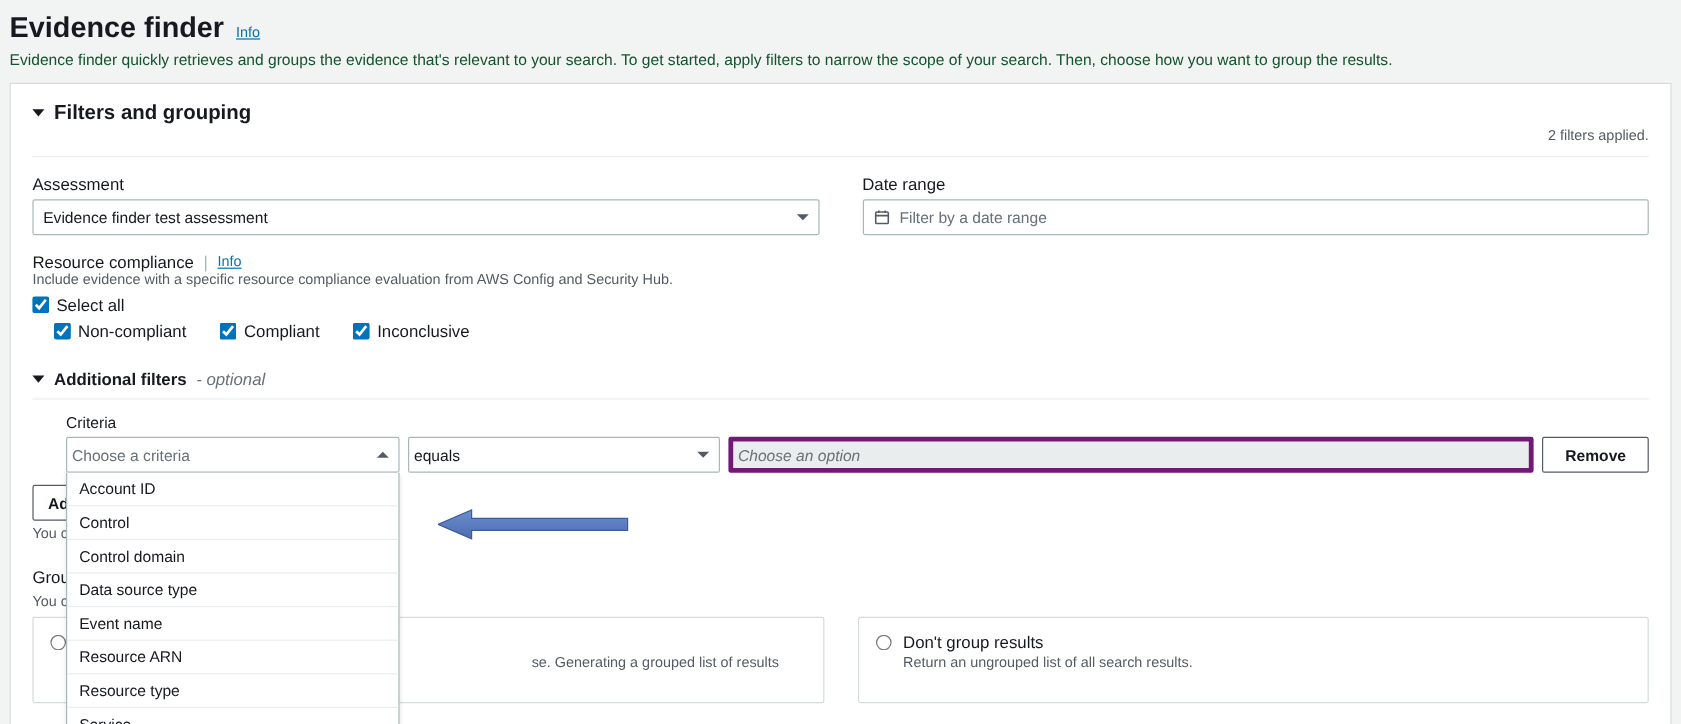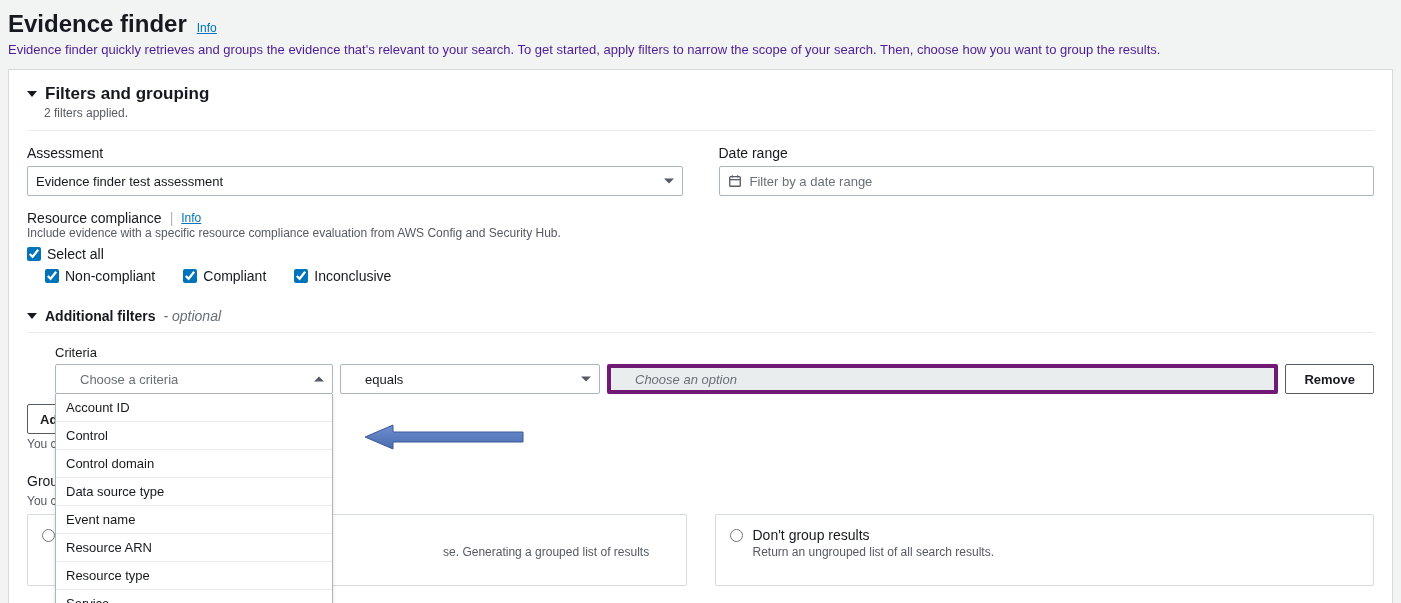--- a/index.html
+++ b/index.html
@@ -11,41 +11,41 @@
     padding: 0 8px 8px 8px;
   }
   .header-row {
     display: flex;
     align-items: baseline;
     gap: 10px;
     padding: 10px 0 4px 0;
   }
   h1 { font-size: 24px; font-weight: 700; color: #16191f; }
   .info-link { color: #0073bb; font-size: 12px; }
-  .desc { color: #4c1d95; font-size: 13px; padding-bottom: 12px; }
+  .desc { color: #14532d; font-size: 13px; padding-bottom: 12px; }
   .panel {
     background: #fff;
     border: 1px solid #d5dbdb;
     padding: 14px 18px 18px 18px;
     position: relative;
   }
   .collapse-row {
     display: flex;
     align-items: center;
     gap: 8px;
     cursor: pointer;
   }
   .tri-down {
     width: 0; height: 0;
     border-left: 5px solid transparent;
     border-right: 5px solid transparent;
     border-top: 6px solid #16191f;
   }
   .section-title { font-size: 17px; font-weight: 700; }
-  .applied { color: #545b64; font-size: 12px; margin-left: 17px; margin-top: 2px; }
+  .applied { color: #545b64; font-size: 12px; margin-left: 17px; margin-top: 2px; text-align: right; }
   .divider { border-top: 1px solid #eaeded; margin: 10px 0 14px 0; }
   .two-col { display: flex; gap: 36px; }
   .col { flex: 1; min-width: 0; }
   .label { font-size: 14px; color: #16191f; margin-bottom: 5px; }
   .sublabel { color: #545b64; font-size: 12px; margin-bottom: 6px; }
   .select, .text-input, .date-input {
     width: 100%;
     border: 1px solid #aab7b8;
     border-radius: 2px;
     background: #fff;
@@ -90,21 +90,21 @@
     margin-top: 2px;
     margin-left: 28px;
   }
   .criteria-col-label { font-size: 13px; margin-bottom: 4px; color: #16191f; }
   .sel {
     border: 1px solid #aab7b8;
     border-radius: 2px;
     height: 30px;
     display: flex;
     align-items: center;
-    padding: 0 28px 0 24px;
+    padding: 0 28px 0 4px;
     position: relative;
     background: #fff;
     font-size: 13px;
   }
   .dropdown-wrap { position: relative; }
   .dropdown {
     position: absolute;
     top: 100%;
     left: 0;
     right: 0;

